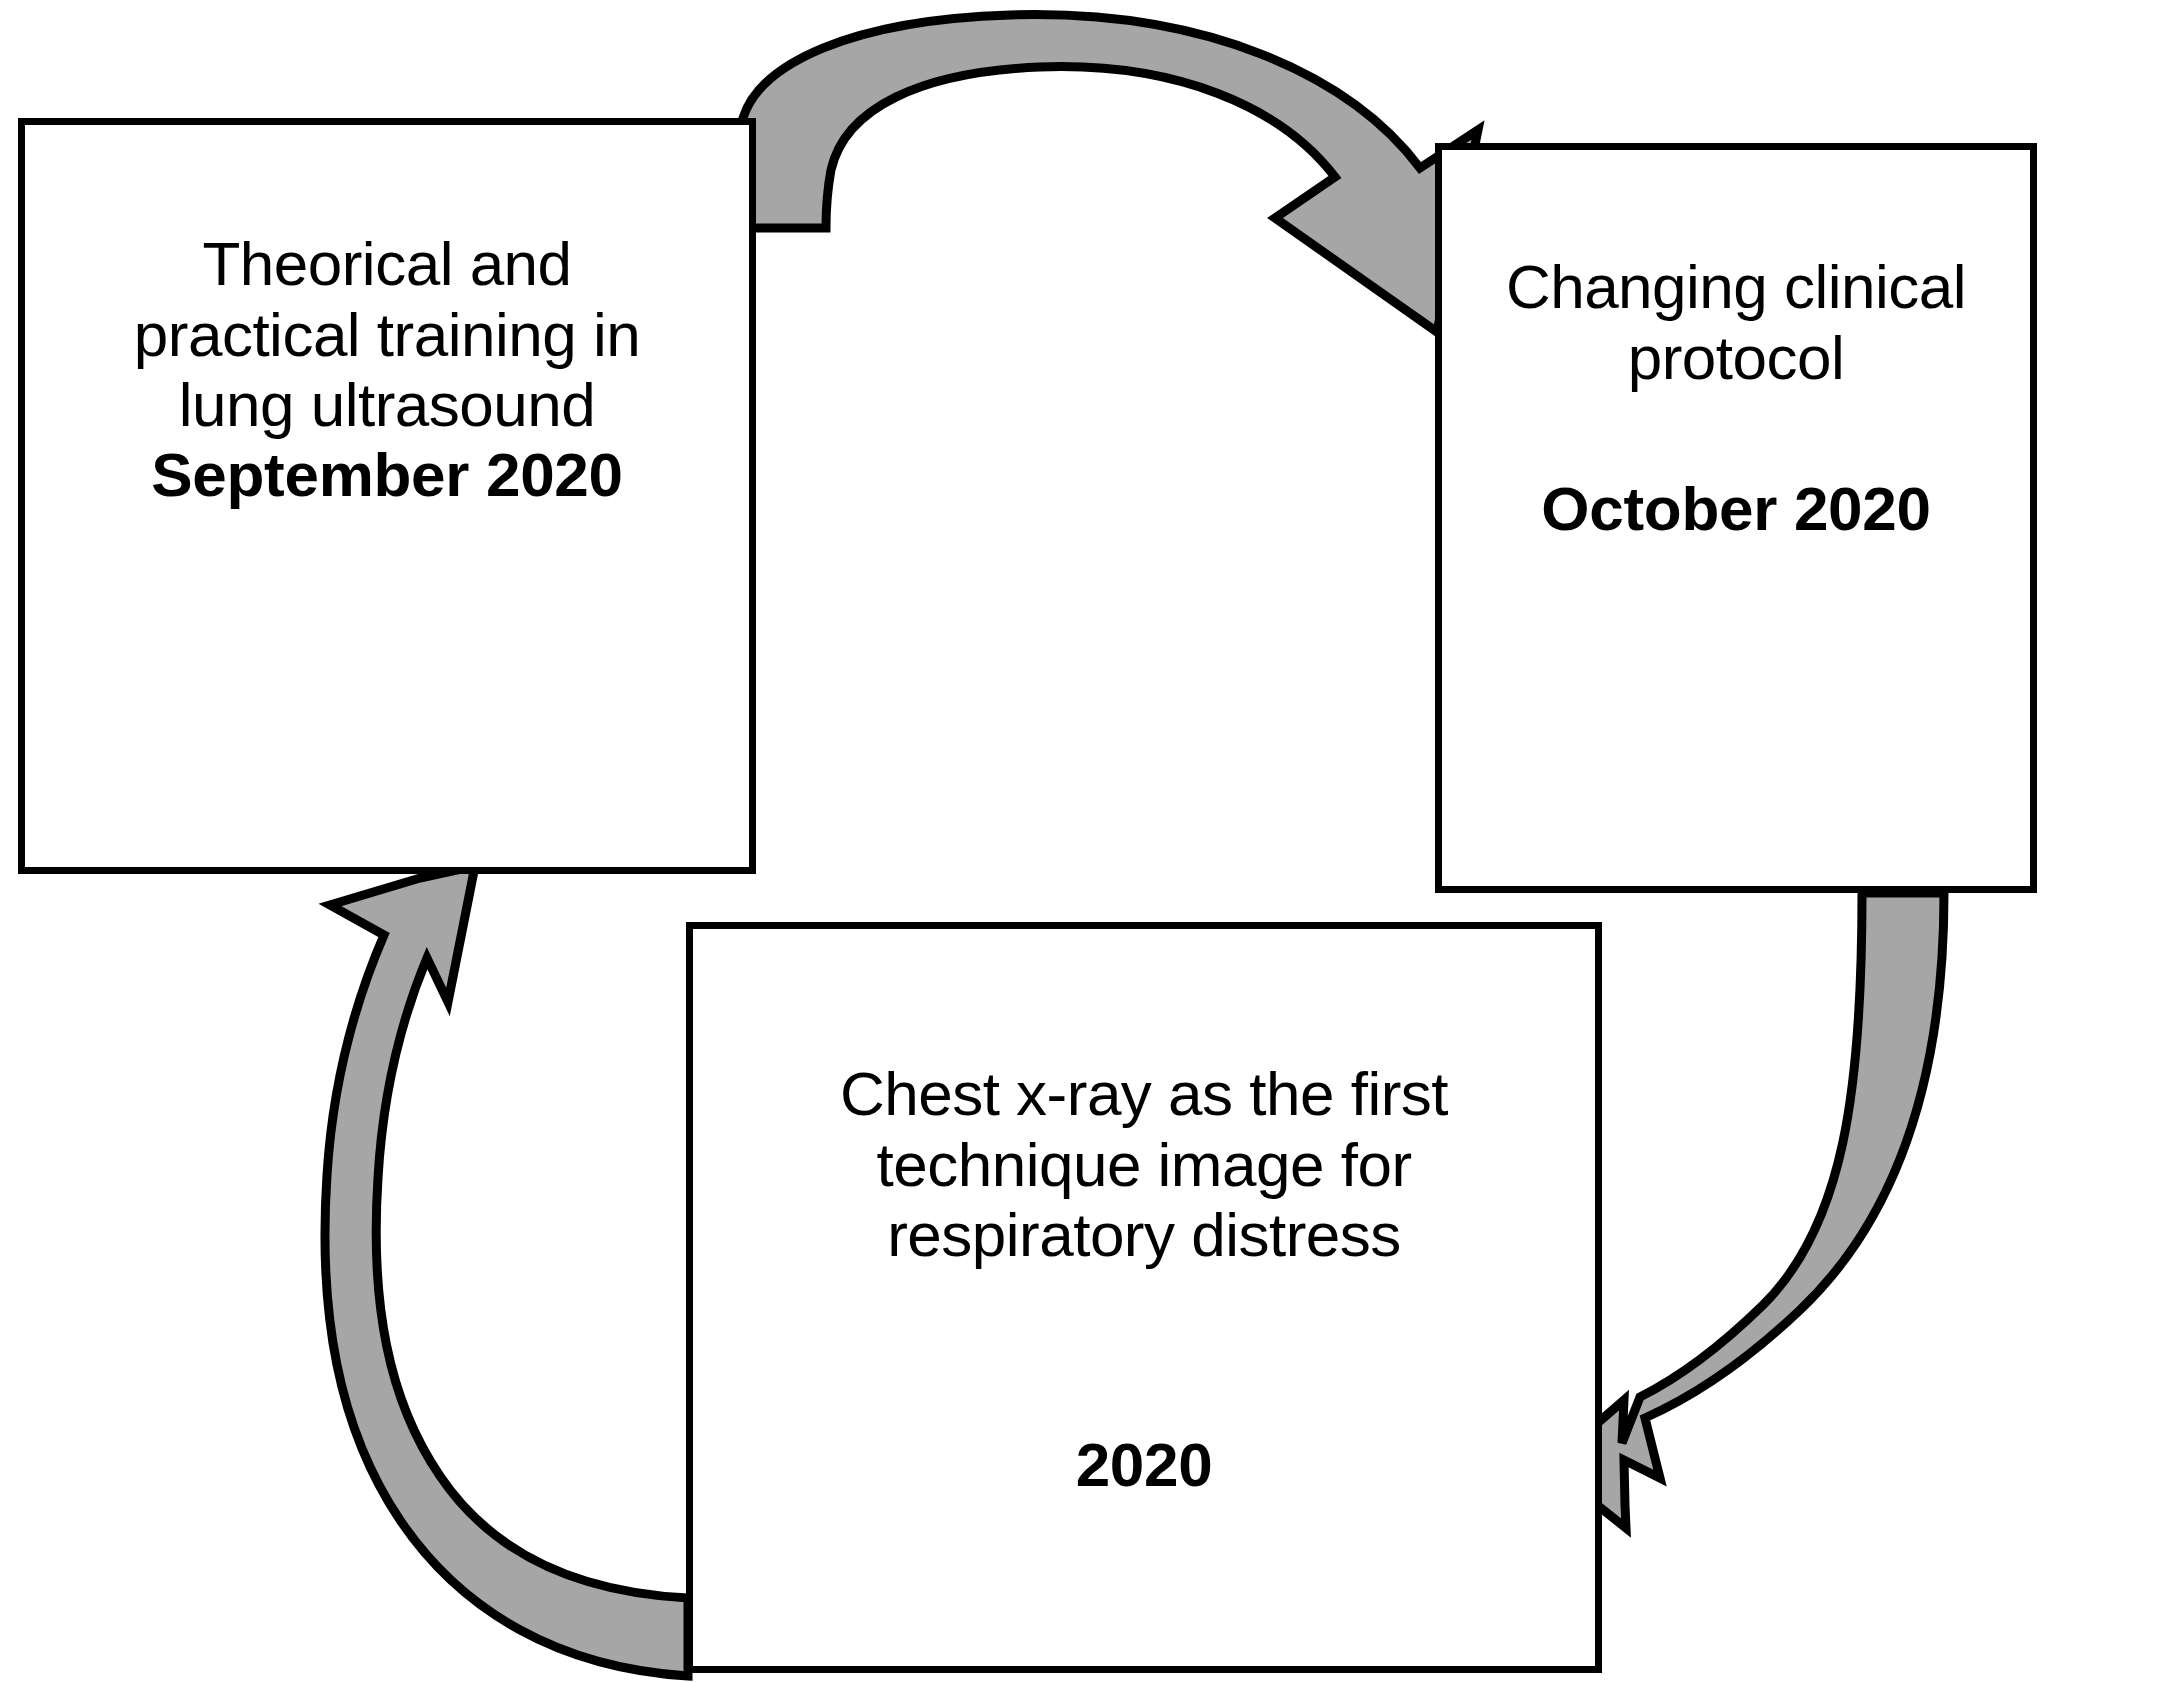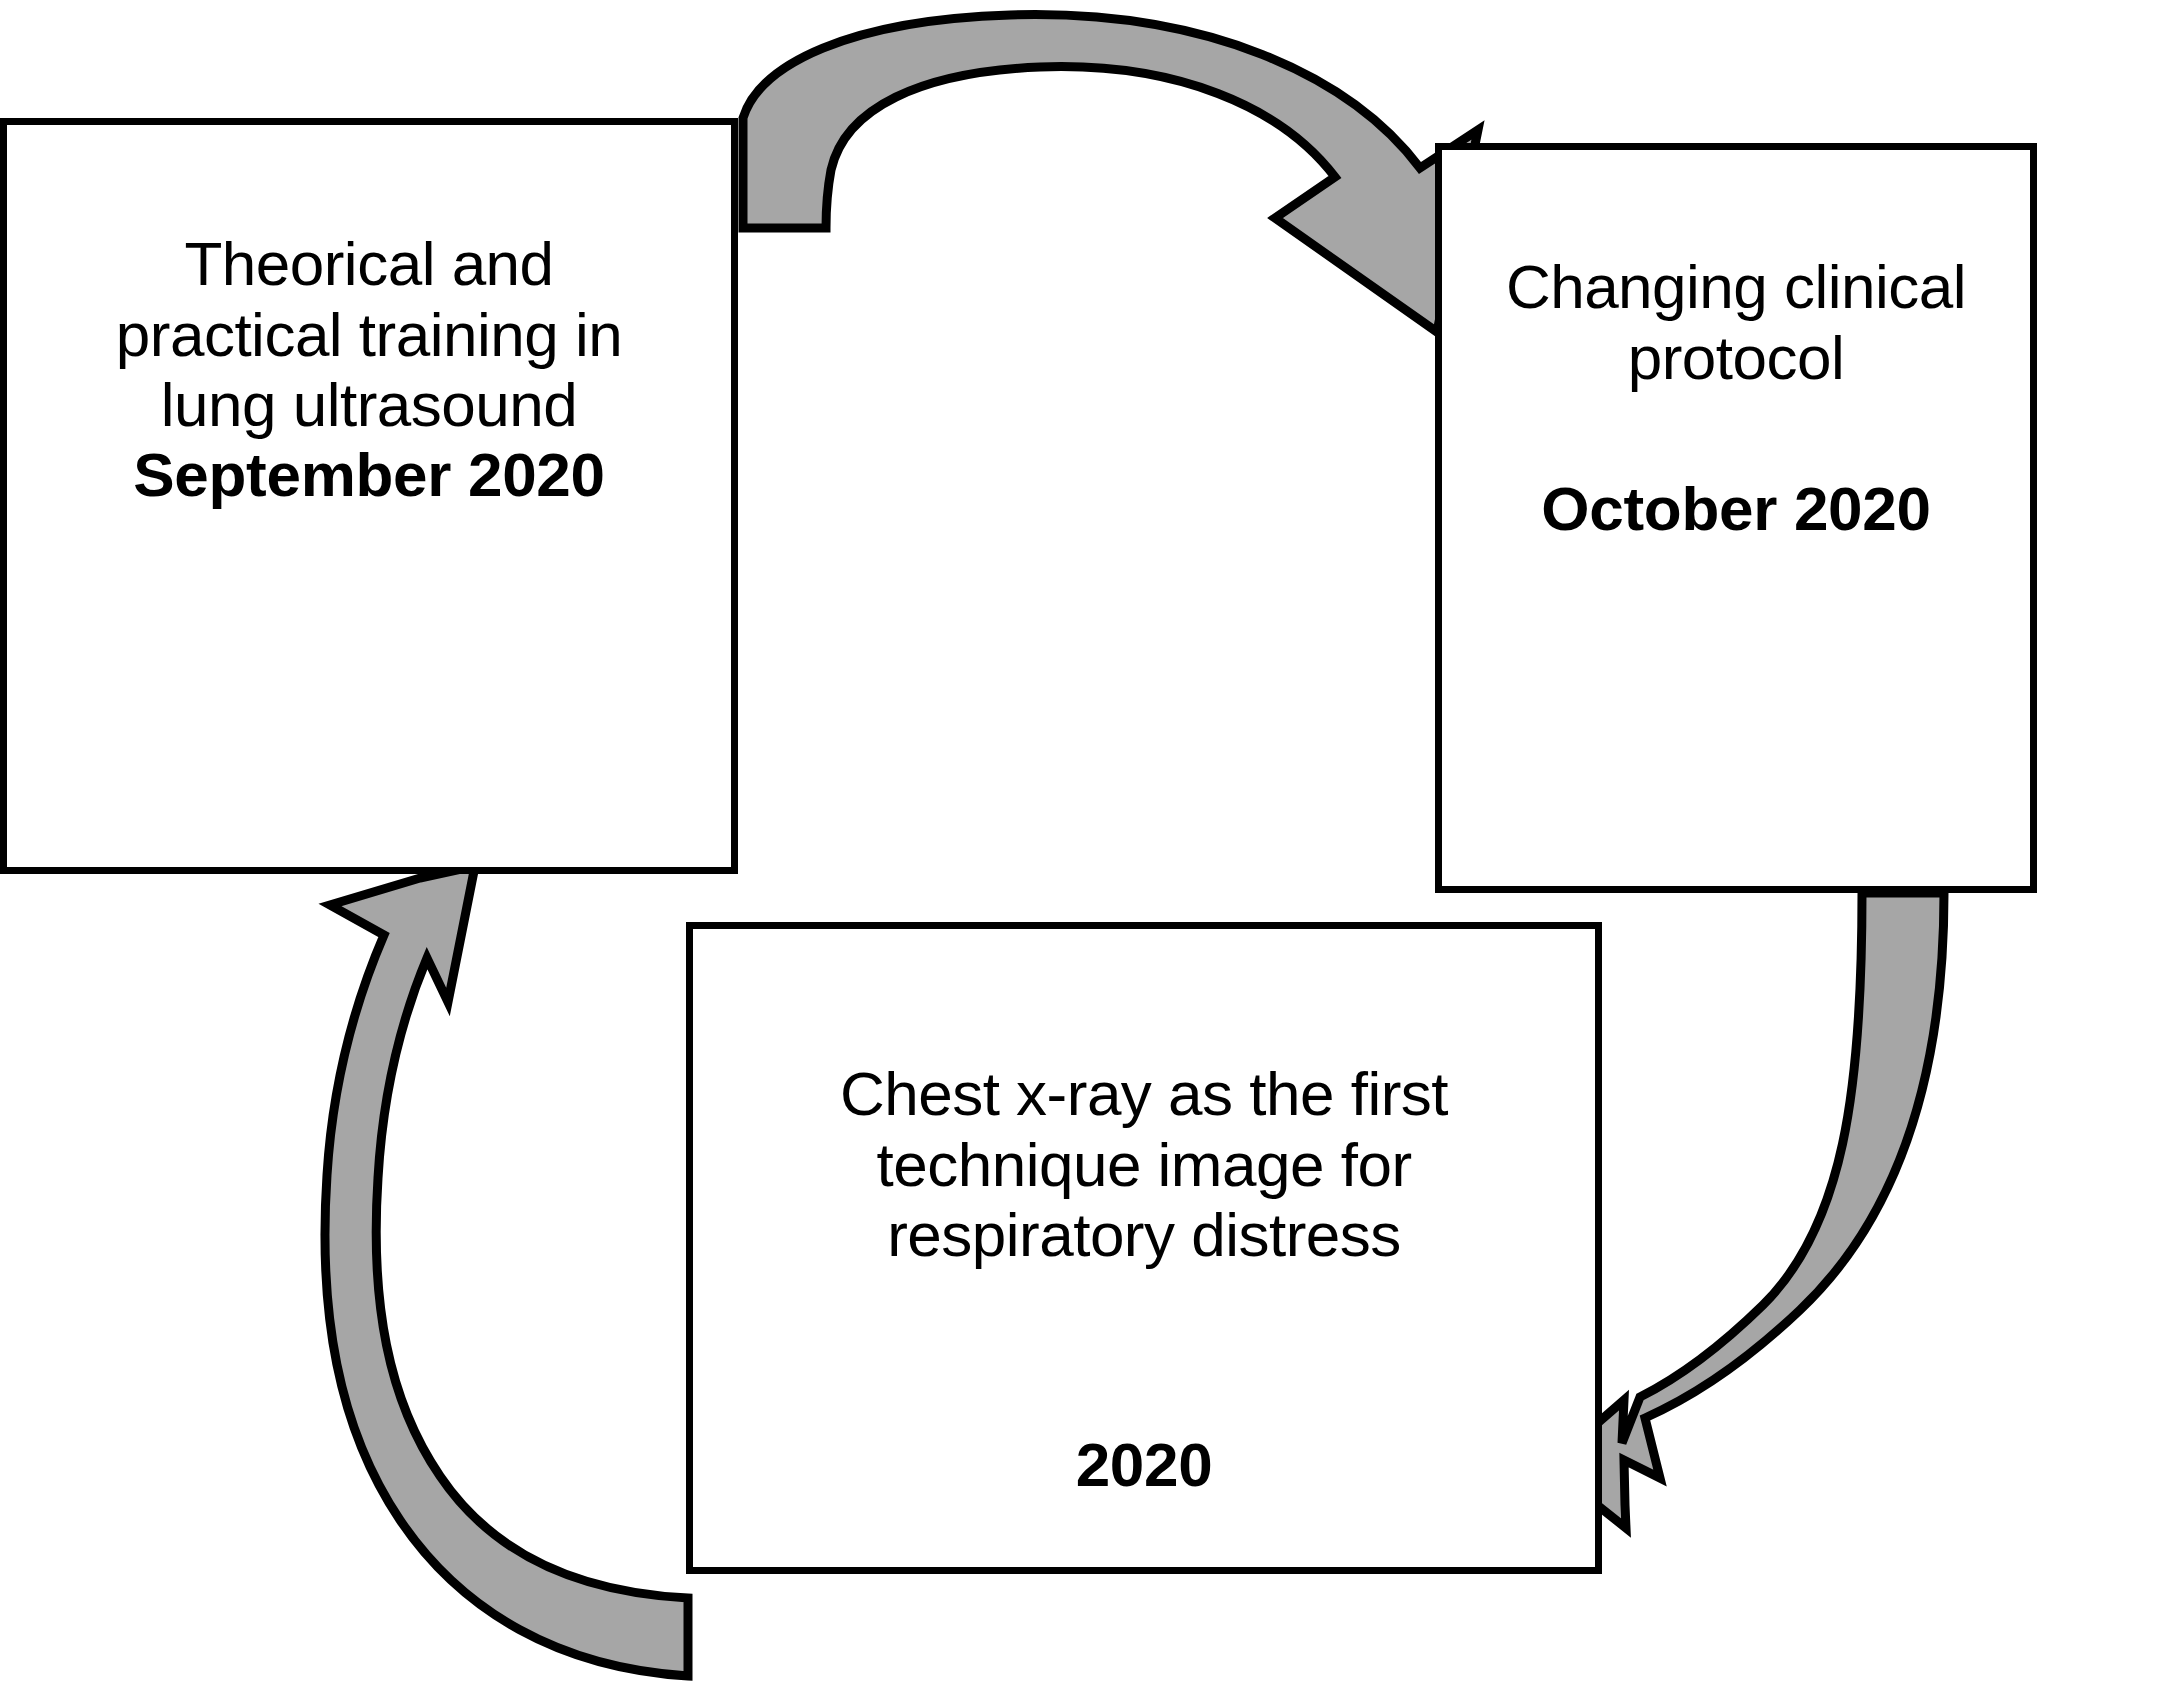--- a/index.html
+++ b/index.html
@@ -43,21 +43,21 @@
   .node-date {
     text-align: center;
     color: #000000;
     font-weight: 700;
     letter-spacing: -0.3px;
     line-height: 1.1;
   }
 
   
   #node-training {
-    left: 0;
+    left: 18px;
     top: 118px;
     width: 738px;
     height: 756px;
   }
   #node-training .node-title {
     font-size: 62px;
     margin-top: 104px;
     width: 100%;
   }
   #node-training .node-date {
@@ -81,21 +81,21 @@
     font-size: 62px;
     margin-top: 82px;
     width: 100%;
   }
 
   
   #node-xray {
     left: 686px;
     top: 922px;
     width: 916px;
-    height: 652px;
+    height: 751px;
   }
   #node-xray .node-title {
     font-size: 62px;
     margin-top: 130px;
     width: 100%;
   }
   #node-xray .node-date {
     font-size: 62px;
     margin-top: 160px;
     width: 100%;

